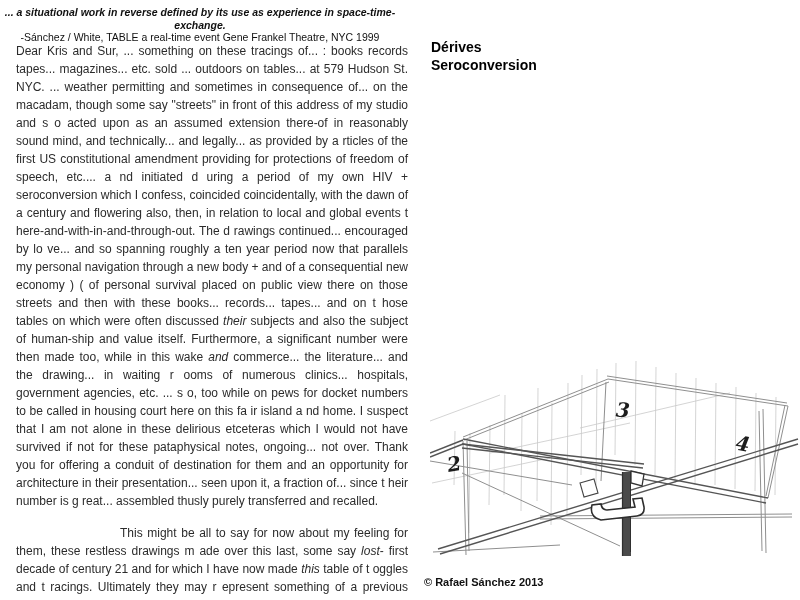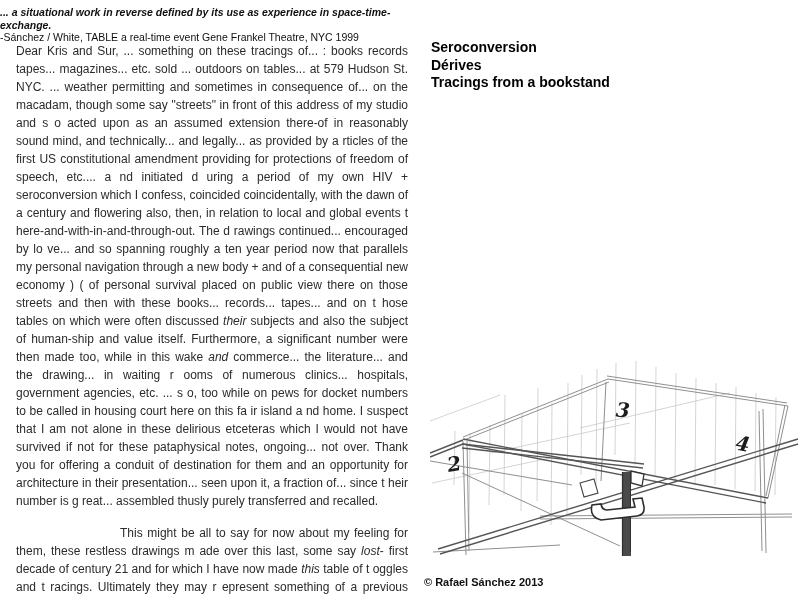--- a/index.html
+++ b/index.html
@@ -6,21 +6,21 @@
   body {
     width:800px; height:600px;
     background:#ffffff;
     font-family:"Liberation Sans", sans-serif;
     color:#222;
     position:relative;
     overflow:hidden;
   }
   .epigraph {
     position:absolute; top:6px; left:0; width:400px;
-    text-align:left;
+    text-align:center;
     font-size:10.5px; line-height:12.5px;
     color:#101010;
   }
   .epigraph .l1 { font-weight:bold; font-style:italic; }
   .epigraph .l2 { font-weight:normal; }
   .letter {
     position:absolute; top:42px; left:16px; width:392px;
     font-size:12px; line-height:18px;
     text-align:justify;
     color:#2b2b2b;
@@ -52,23 +52,22 @@
 <body>
 
 <div>
 
   <div class="epigraph">
     <div class="l1">... a situational work in reverse defined by its use as experience in space-time-exchange.</div>
     <div class="l2">-Sánchez / White, TABLE a real-time event Gene Frankel Theatre, NYC 1999</div>
   </div>
 
   <div class="title-block">
+    <div>Dérives</div>
     <div>Seroconversion</div>
-    <div>Dérives</div>
-    <div>Tracings from a bookstand</div>
   </div>
 
   <div class="letter">
       <p class="para">Dear Kris and Sur, ... something on these tracings of... : books records tapes... magazines... etc. sold ... outdoors on tables... at 579 Hudson St. NYC. ... weather permitting and sometimes in consequence of... on the macadam, though some say "streets" in front of this address of my studio and s o acted upon as an assumed extension there-of in reasonably sound mind, and technically... and legally... as provided by a rticles of the first US constitutional amendment providing for protections of freedom of speech, etc.... a nd initiated d uring a period of my own HIV + seroconversion which I confess, coincided coincidentally, with the dawn of a century and flowering also, then, in relation to local and global events t here-and-with-in-and-through-out. The d rawings continued... encouraged by lo ve... and so spanning roughly a ten year period now that parallels my personal navigation through a new body + and of a consequential new economy ) ( of personal survival placed on public view there on those streets and then with these books... records... tapes... and on t hose tables on which were often discussed <i>their</i> subjects and also the subject of human-ship and value itself. Furthermore, a significant number were then made too, while in this wake <i>and</i> commerce... the literature... and the drawing... in waiting r ooms of numerous clinics... hospitals, government agencies, etc. ... s o, too while on pews for docket numbers to be called in housing court here on this fa ir island a nd home. I suspect that I am not alone in these delirious etceteras which I would not have survived if not for these pataphysical notes, ongoing... not over. Thank you for offering a conduit of destination for them and an opportunity for architecture in their presentation... seen upon it, a fraction of... since t heir number is g reat... assembled thusly purely transferred and recalled.</p>
       <p class="para indented">This might be all to say for now about my feeling for them, these restless drawings m ade over this last, some say <i>lost</i>- first decade of century 21 and for which I have now made <i>this</i> table of t oggles and t racings. Ultimately they may r epresent something of a previous century in twilight. ? Like a dusk ... ah. A view of a w orld fading in time...? If so, I feel no nostalgia for them but for the sweetness of their kiss upon her face... Or of <i>dawn</i> ?... What narratives and fertilities might they <i>then</i> offer <i>or</i> hold ?</p>
     </div>
 
   <div class="sketch">
     <svg viewBox="0 0 370 235" xmlns="http://www.w3.org/2000/svg">
 

